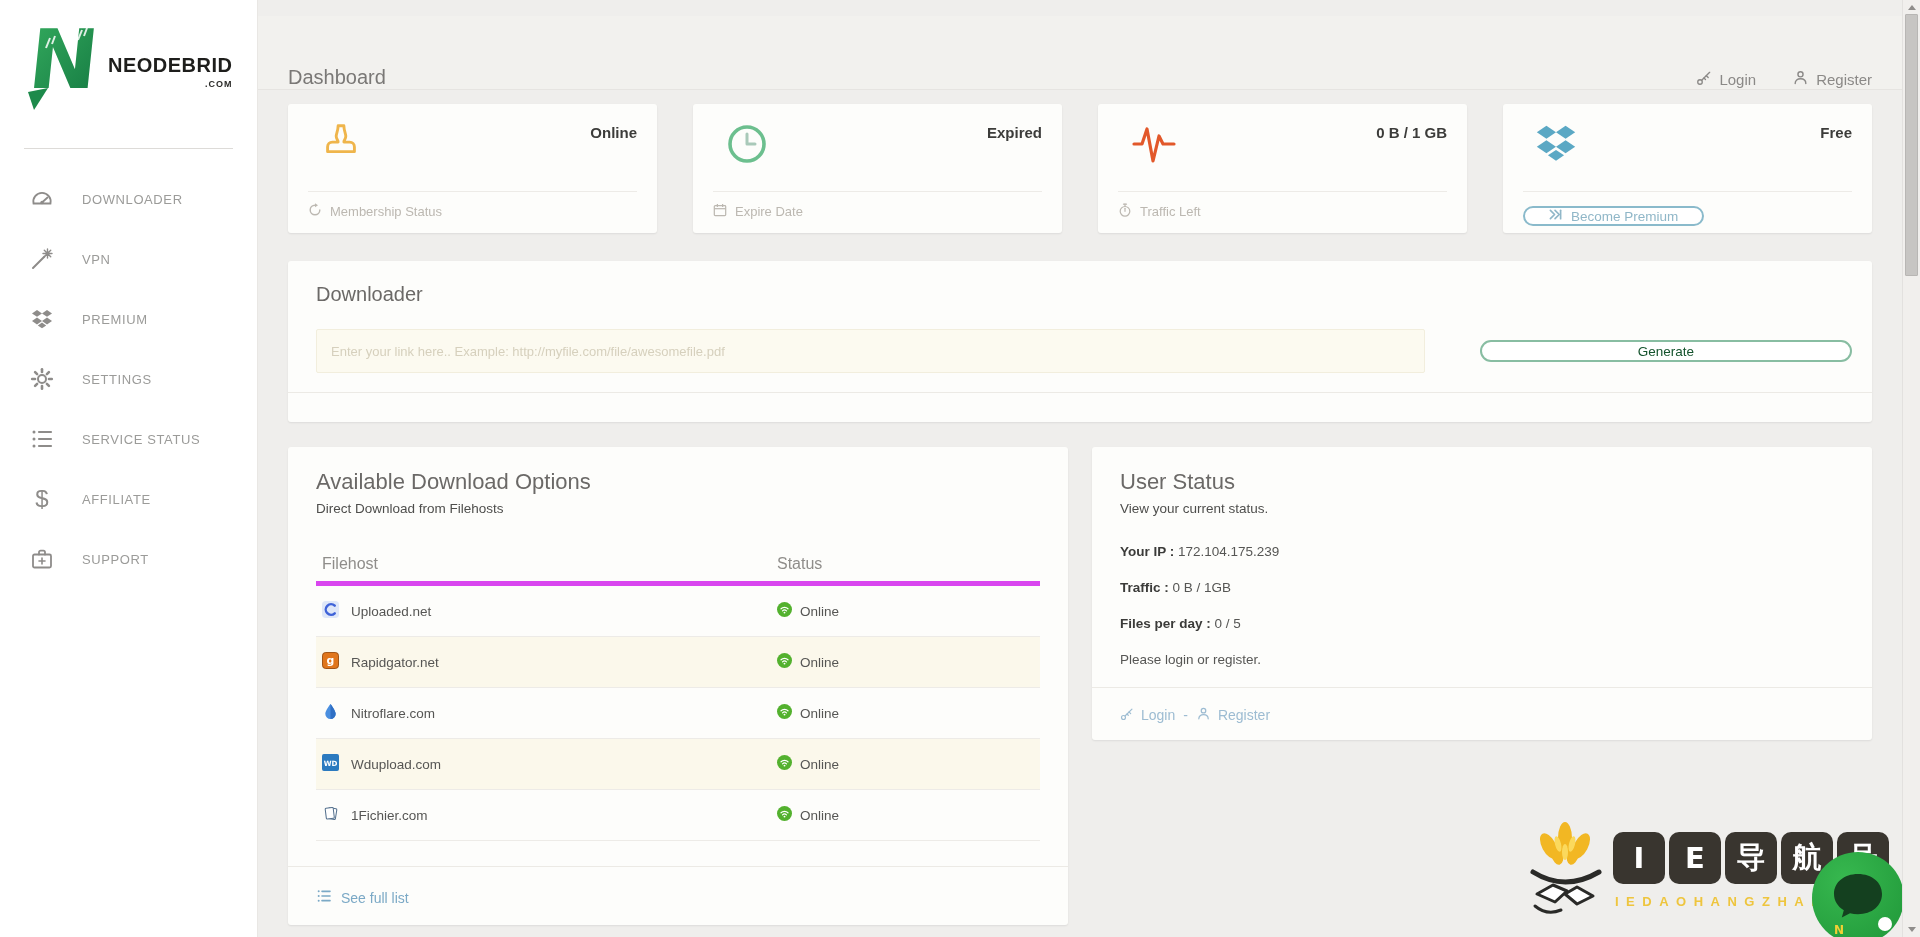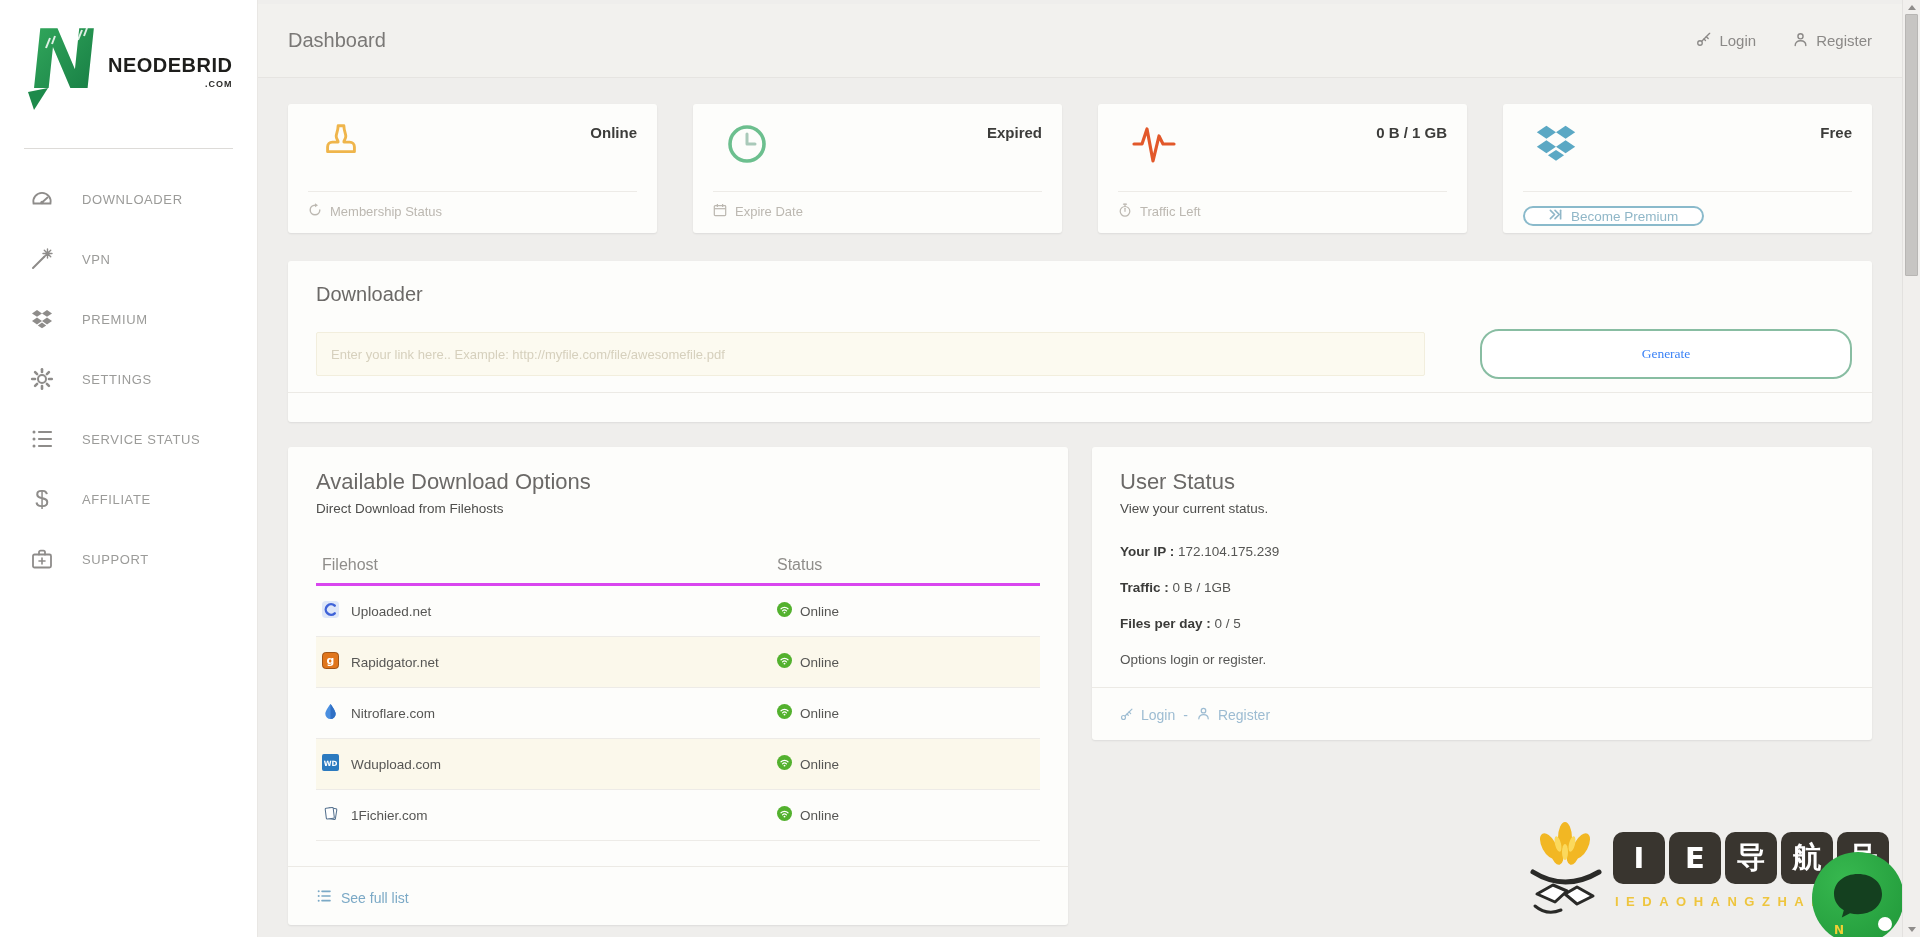--- a/index.html
+++ b/index.html
@@ -15,23 +15,23 @@
   .brand-name { font-size:20px; font-weight:bold; color:#1e1e1c; text-transform:uppercase; letter-spacing:.5px; }
   .brand-tld { display:block; text-align:right; font-size:9px; font-weight:bold; color:#2a2a28; letter-spacing:1px; margin-top:2px; }
   .sidebar-divider { margin:18px 24px 0 24px; border-top:1px solid #dddbd8; }
   .menu { margin-top:20px; }
   .menu-item { display:flex; align-items:center; height:60px; padding:0 28px; gap:26px; cursor:pointer; }
   .mi-icon { width:28px; display:flex; justify-content:center; color:#8e8c8a; }
   .mi-label { font-size:13px; color:#9b9b99; letter-spacing:.6px; }
   .icon-dollar { font-size:24px; font-weight:400; color:#8e8c8a; line-height:24px; }
 
   
-  #header { position:absolute; left:258px; top:4px; right:18px; height:74px;
+  #header { position:absolute; left:258px; top:16px; right:18px; height:74px;
     background:#f2f1ee; border-bottom:1px solid #e6e4e1;
-    display:flex; align-items:center; padding:0 30px; }
+    display:flex; align-items:flex-end; padding:0 30px; }
   .page-title { font-size:20px; color:#7a7876; }
   .header-nav { margin-left:auto; display:flex; gap:36px; }
   .hnav-link { display:flex; align-items:center; gap:7px; font-size:15px; color:#8b8987; cursor:pointer; }
 
   
   #main { position:absolute; left:258px; top:74px; right:18px; bottom:0;
     padding:30px 30px 0 30px; }
   .panel { background:#fdfdfb; border-radius:3px; box-shadow:0 1px 2px rgba(0,0,0,.08); }
 
   
@@ -47,33 +47,33 @@
     border-radius:18px; color:#90b7c8; font-size:13.5px; cursor:pointer; }
 
   
   .downloader-panel { position:relative; height:161px; margin-bottom:25px; padding:22px 28px; }
   .dl-title { font-size:20px; color:#6b6967; }
   .dl-form { position:absolute; left:28px; right:20px; top:68px; display:flex; align-items:center; }
   .dl-input { flex:1; height:44px; background:#fcfaf0; border:1px solid #f2eedd; border-radius:2px;
     padding:0 14px; font-size:13px; color:#7c766a; font-family:"Liberation Sans",sans-serif; outline:none; }
   .dl-input::placeholder { color:#d6d0bd; }
   .dl-gap { width:55px; }
-  .generate-btn { width:372px; height:50px; border:2px solid #88bda2; border-radius:19px;
-    background:#ffffff; color:#3b82f6; font-size:13.5px; cursor:pointer; font-family:Liberation Serif, serif; }
+  .generate-btn { width:372px; height:22px; border:2px solid #88bda2; border-radius:19px;
+    background:#ffffff; color:#14532d; font-size:13.5px; cursor:pointer; font-family:Liberation Sans, sans-serif; }
   .dl-sep { position:absolute; left:0; right:0; top:131px; border-top:1px solid #eceae5; }
 
   
   .bottom-row { display:flex; gap:24px; align-items:flex-start; }
   .hosts-panel { width:780px; height:478px; position:relative; padding:22px 28px; }
   .status-panel { width:780px; height:293px; position:relative; padding:22px 28px; }
   .panel-title { font-size:22px; font-weight:400; color:#6b6967; }
   .panel-sub { font-size:13.5px; color:#4e4e4c; margin-top:6px; }
 
   .table-head { display:flex; align-items:center; height:40px; margin-top:30px;
-    border-bottom:3px solid #d946ef; font-size:16px; color:#8f8d8a; }
+    border-bottom:5px solid #d946ef; font-size:16px; color:#8f8d8a; }
   .col-host { width:461px; padding-left:6px; }
   .col-status { flex:1; }
   .host-row { display:flex; align-items:center; height:51px; border-bottom:1px solid #edebe7; font-size:13.5px; color:#565654; }
   .host-row:nth-child(even) { background:#fbf8eb; }
   .cell-host { width:461px; padding-left:6px; display:flex; align-items:center; gap:12px; }
   .cell-status { flex:1; display:flex; align-items:center; gap:8px; }
   .hosts-footer-sep { position:absolute; left:0; right:0; bottom:58px; border-top:1px solid #eceae5; }
   .see-full { position:absolute; left:28px; bottom:18px; display:flex; align-items:center; gap:9px;
     font-size:14px; color:#7ba9c6; cursor:pointer; }
 
@@ -490,21 +490,21 @@
           <span class="us-value">172.104.175.239</span>
         </div>
         <div class="us-line">
           <span class="us-label">Traffic :</span>
           <span class="us-value">0 B / 1GB</span>
         </div>
         <div class="us-line">
           <span class="us-label">Files per day :</span>
           <span class="us-value">0 / 5</span>
         </div>
-        <div class="us-note">Options login or register.</div>
+        <div class="us-note">Please login or register.</div>
       </div>
 
       <div class="us-sep"></div>
       <div class="us-links">
         <span class="us-link">
           <span>
             <svg width="14" height="14" viewBox="0 0 24 24" fill="none" stroke="currentColor" stroke-width="2" stroke-linecap="round">
               <circle cx="6" cy="18" r="3.4"></circle>
                 <line x1="8.6" y1="15.4" x2="20.5" y2="3.5"></line>
               <line x1="15.5" y1="8.5" x2="18.3" y2="11.3"></line>

